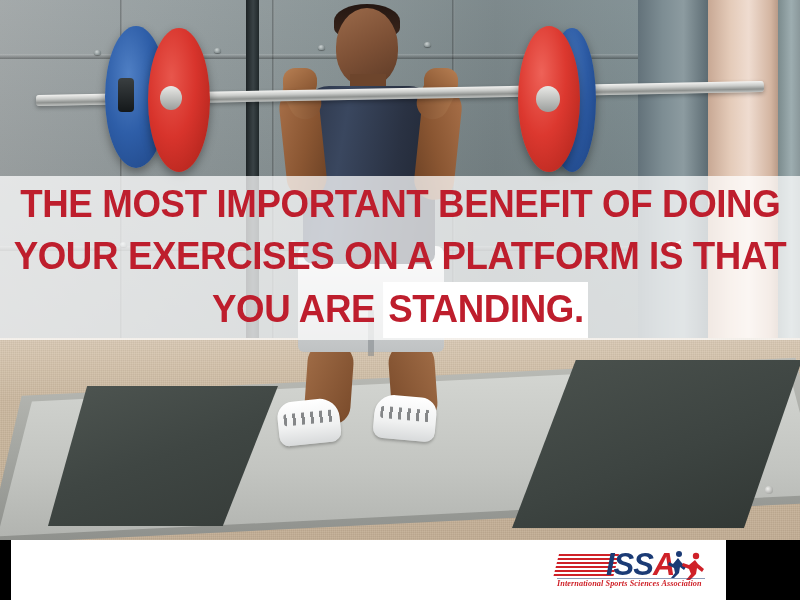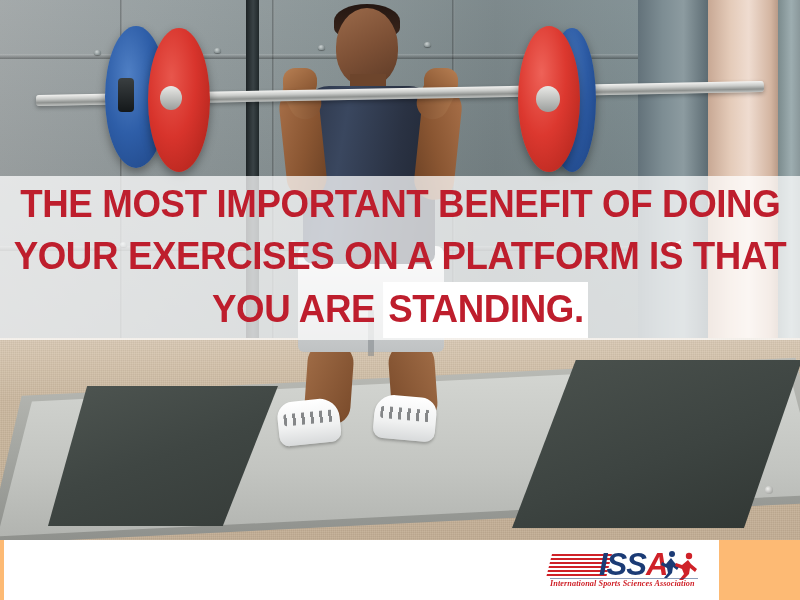--- a/index.html
+++ b/index.html
@@ -11,21 +11,21 @@
     width: 800px;
     height: 600px;
     overflow: hidden;
     font-family: "Liberation Sans", sans-serif;
   }
 
   .poster {
     position: relative;
     width: 800px;
     height: 600px;
-    background: #fdba74;
+    background: #000000;
     overflow: hidden;
   }
 
   
   .photo {
     position: absolute;
     left: 0;
     top: 0;
     width: 800px;
     height: 540px;
@@ -404,21 +404,21 @@
   .line3 .plain { margin-right: 9px; }
   .hl {
     background: #ffffff;
     padding: 1px 5px 3px 5px;
     display: inline-block;
   }
 
   
   .footer {
     position: absolute;
-    left: 4px; top: 540px;
+    left: 11px; top: 540px;
     width: 715px; height: 60px;
     background: #ffffff;
   }
   .logo {
     position: absolute;
     right: 12px;
     top: 6px;
     width: 160px;
     height: 48px;
   }

